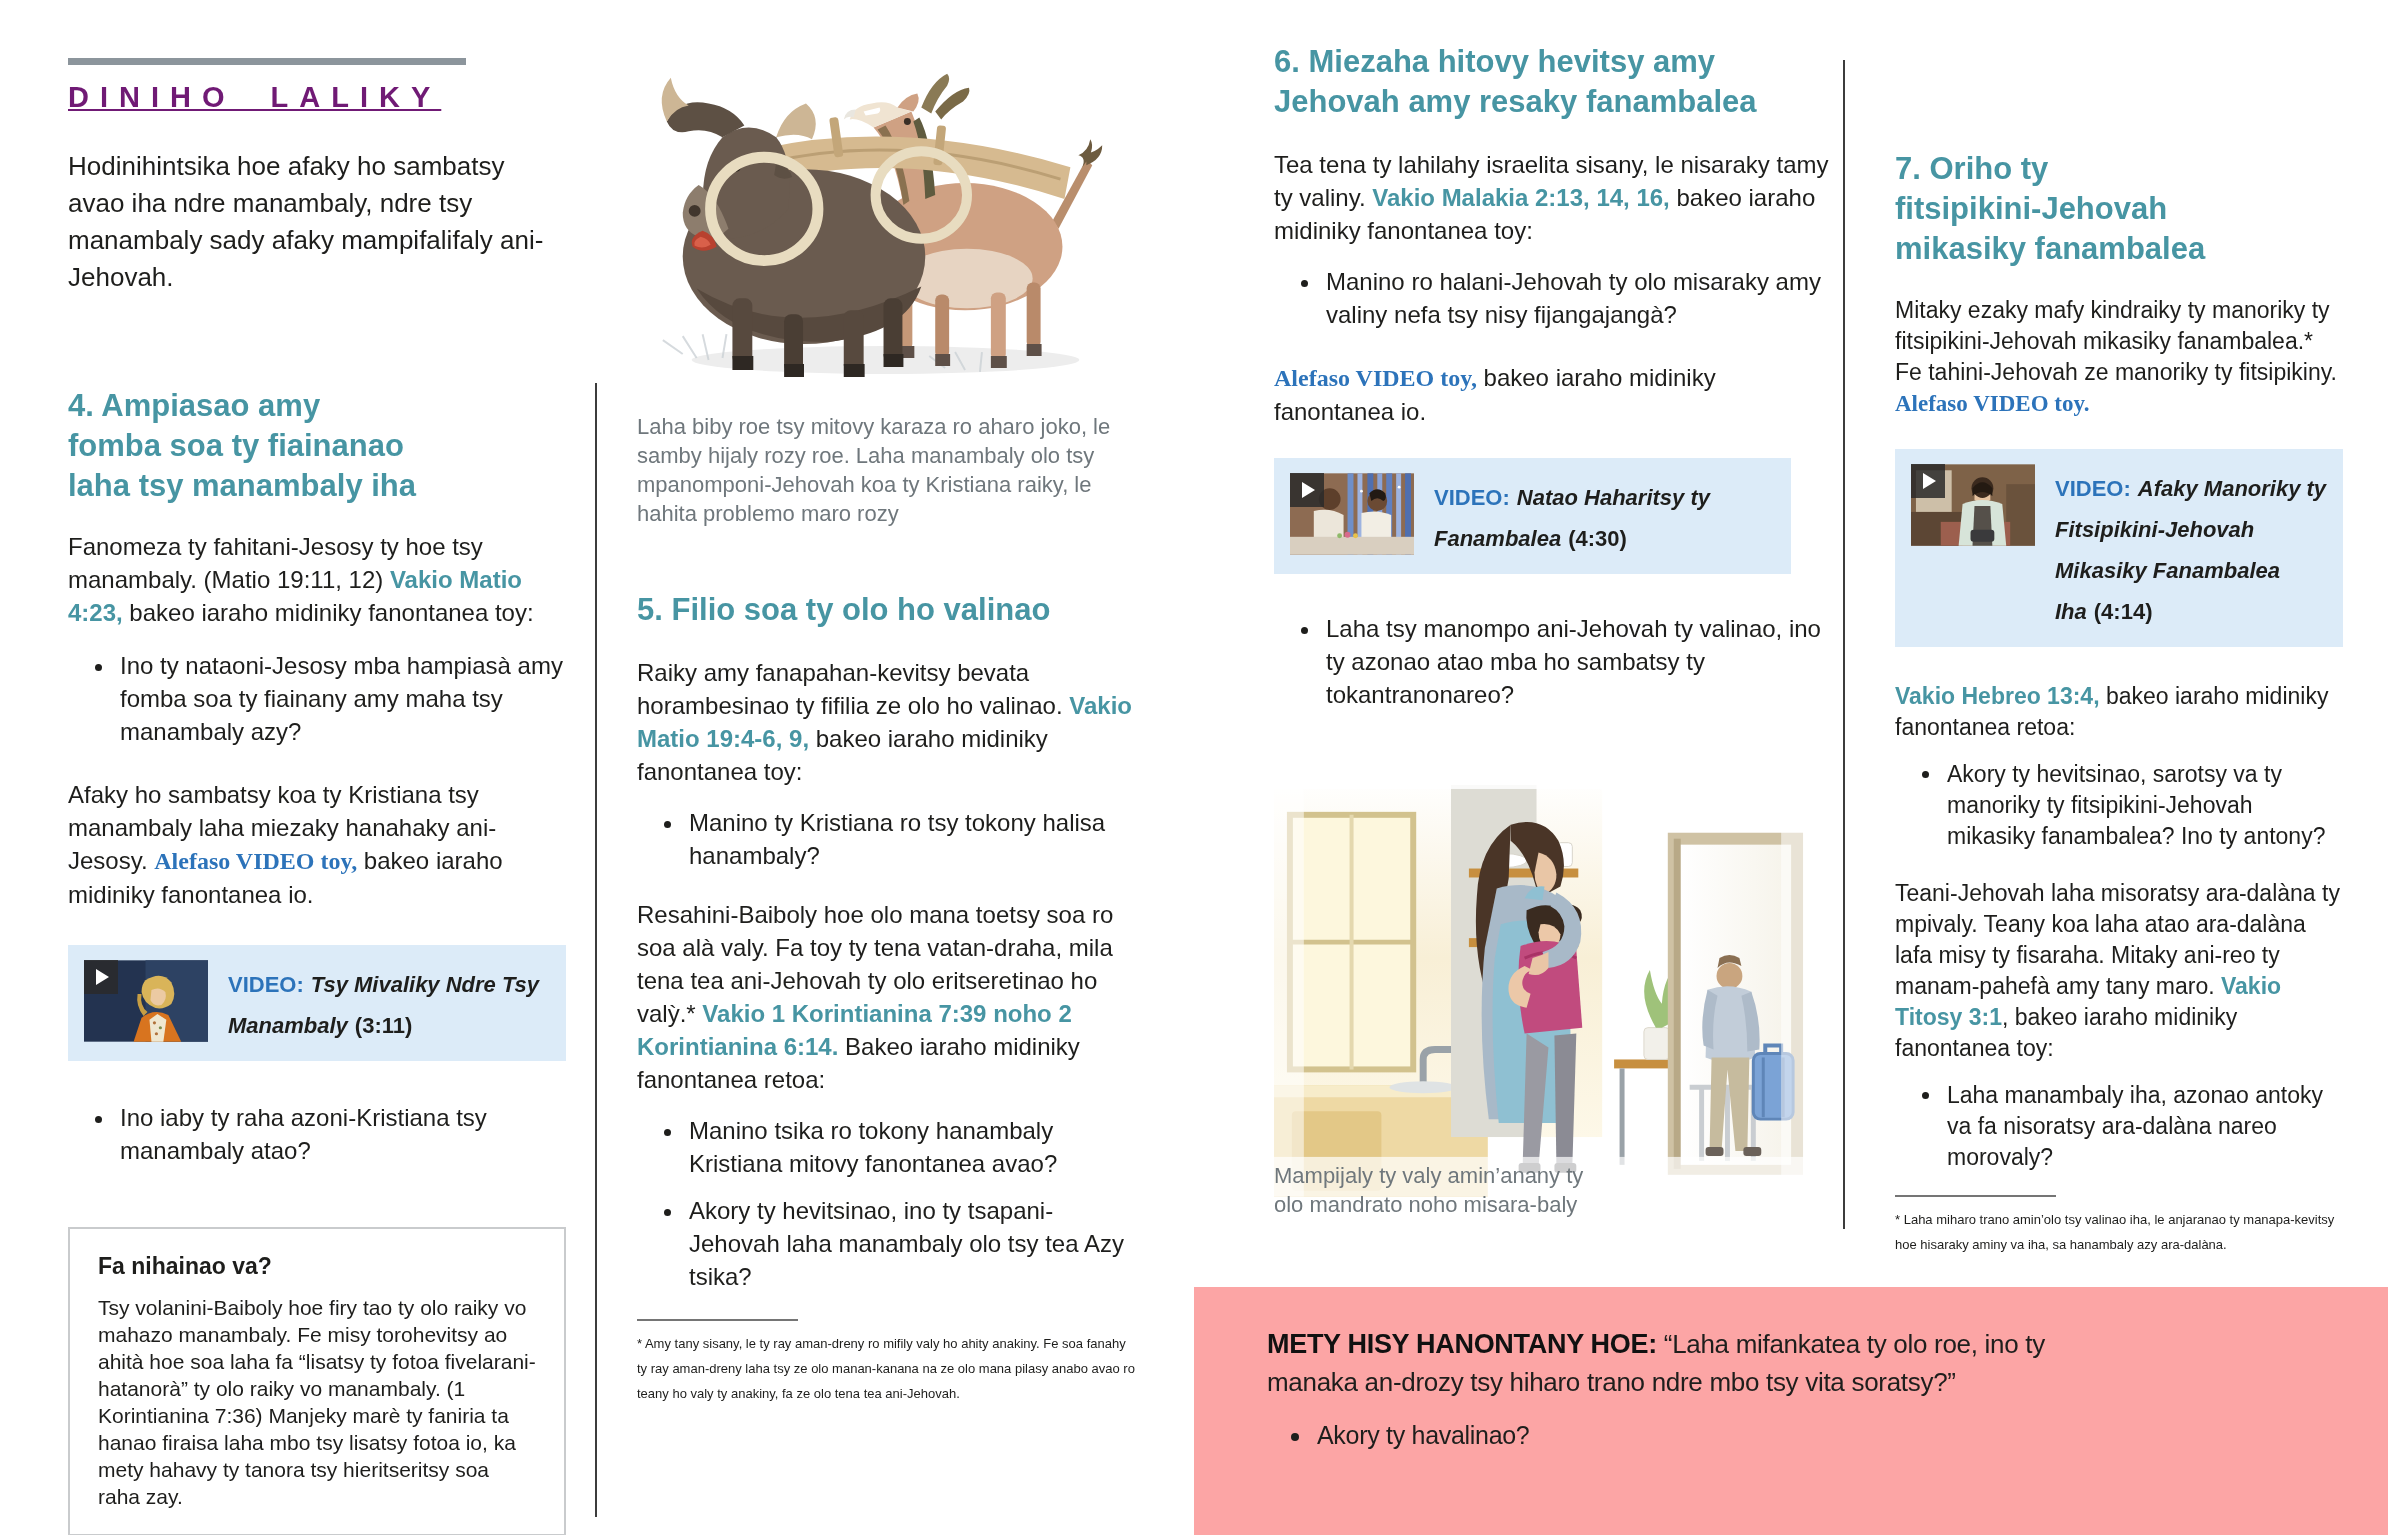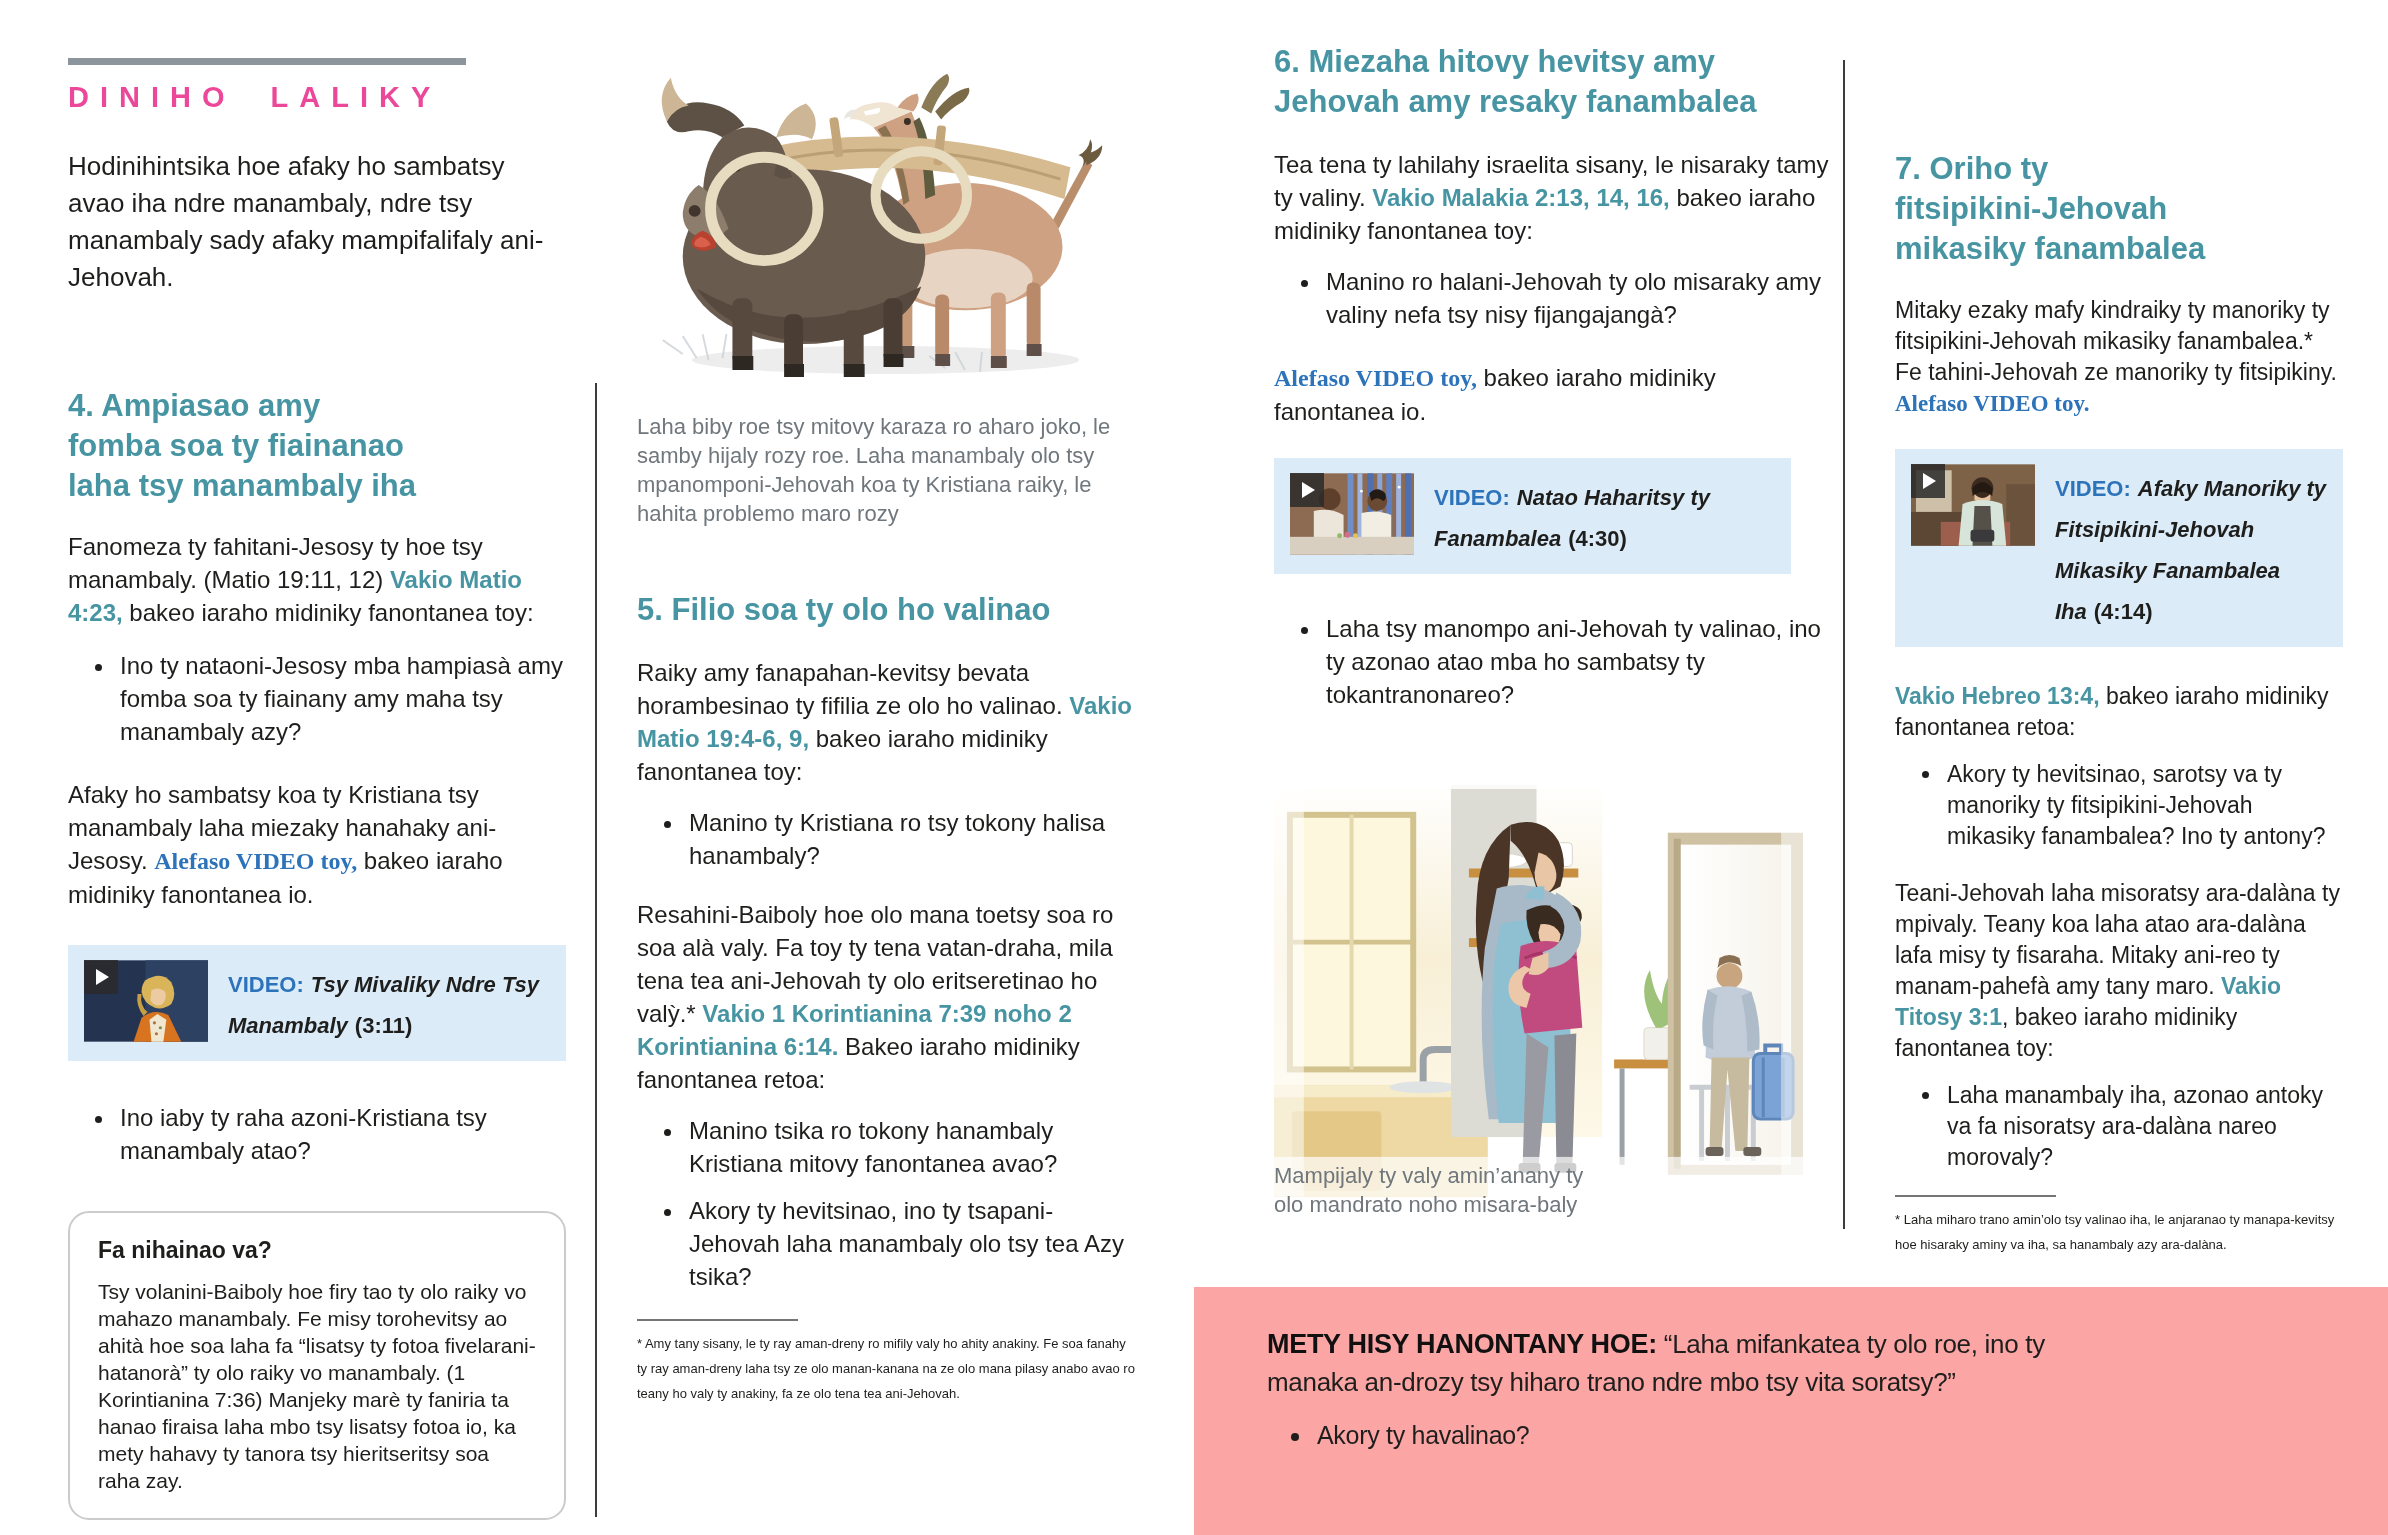--- a/index.html
+++ b/index.html
@@ -7,21 +7,21 @@
   .page{position:relative;width:2388px;height:1535px;background:#fff;overflow:hidden;}
   .col{position:absolute;}
   #c1{left:68px;top:58px;width:498px;}
   #c2{left:637px;top:0;width:502px;}
   #c3{left:1274px;top:42px;width:555px;}
   #c4{left:1895px;top:149px;width:448px;}
   .vrule{position:absolute;width:2px;background:#3c3c3c;}
   #rule-a{left:595px;top:383px;height:1134px;}
   #rule-b{left:1843px;top:60px;height:1169px;}
   .kicker-bar{width:398px;height:7px;background:#8c959c;}
-  .kicker{margin-top:16px;font-size:29px;font-weight:bold;letter-spacing:11px;word-spacing:16px;color:#ec4899;}
+  .kicker{margin-top:16px;font-size:29px;font-weight:bold;letter-spacing:11px;word-spacing:16px;color:#701a75;text-decoration:underline;}
   .intro{margin:34px 0 0;font-size:26px;line-height:37px;}
   .sec{margin:0;font-size:31px;line-height:40px;font-weight:bold;color:#4795a3;}
   .sec .hl{display:block;}
   .body{margin:0;font-size:24px;line-height:33px;}
   #c4 .body{font-size:23px;line-height:31px;}
   .ref{color:#4795a3;font-weight:bold;cursor:pointer;}
   .vlink{color:#2c73ba;font-weight:bold;cursor:pointer;font-family:Liberation Serif, serif;}
   .bullets{list-style:disc outside;margin:0;padding-left:48px;}
   .bullets li{font-size:24px;line-height:33px;padding-left:4px;}
   #c4 .bullets li{font-size:23px;line-height:31px;}
@@ -92,21 +92,21 @@
       </div>
       <div class="vtext">
         <span class="vlabel">VIDEO:</span><span class="vtitle">Tsy Mivaliky Ndre Tsy Manambaly</span><span class="vdur">(3:11)</span>
       </div>
     </div>
 
     <ul class="bullets" style="margin-top:40px;">
       <li>Ino iaby ty raha azoni-Kristiana tsy manambaly atao?</li>
     </ul>
 
-    <div class="knowbox" style="margin-top:44px;border-radius:21px;">
+    <div class="knowbox" style="margin-top:60px;">
       <div class="kb-title">Fa nihainao va?</div>
       <div class="kb-body">Tsy volanini-Baiboly hoe firy tao ty olo raiky vo mahazo manambaly. Fe misy torohevitsy ao ahità hoe soa laha fa “lisatsy ty fotoa fivelarani-hatanorà” ty olo raiky vo manambaly. (1 Korintianina 7:36) Manjeky marè ty faniria ta hanao firaisa laha mbo tsy lisatsy fotoa io, ka mety hahavy ty tanora tsy hieritseritsy soa raha zay.</div>
     </div>
   </div>
 
   <div class="col" id="c2">
     <div class="illu">
       <svg width="502" height="386" viewBox="0 0 505 388">
         <ellipse cx="250" cy="362" rx="195" ry="14" fill="#ededed"></ellipse>
         <g stroke="#ccd2d6" stroke-width="2" opacity=".8">

